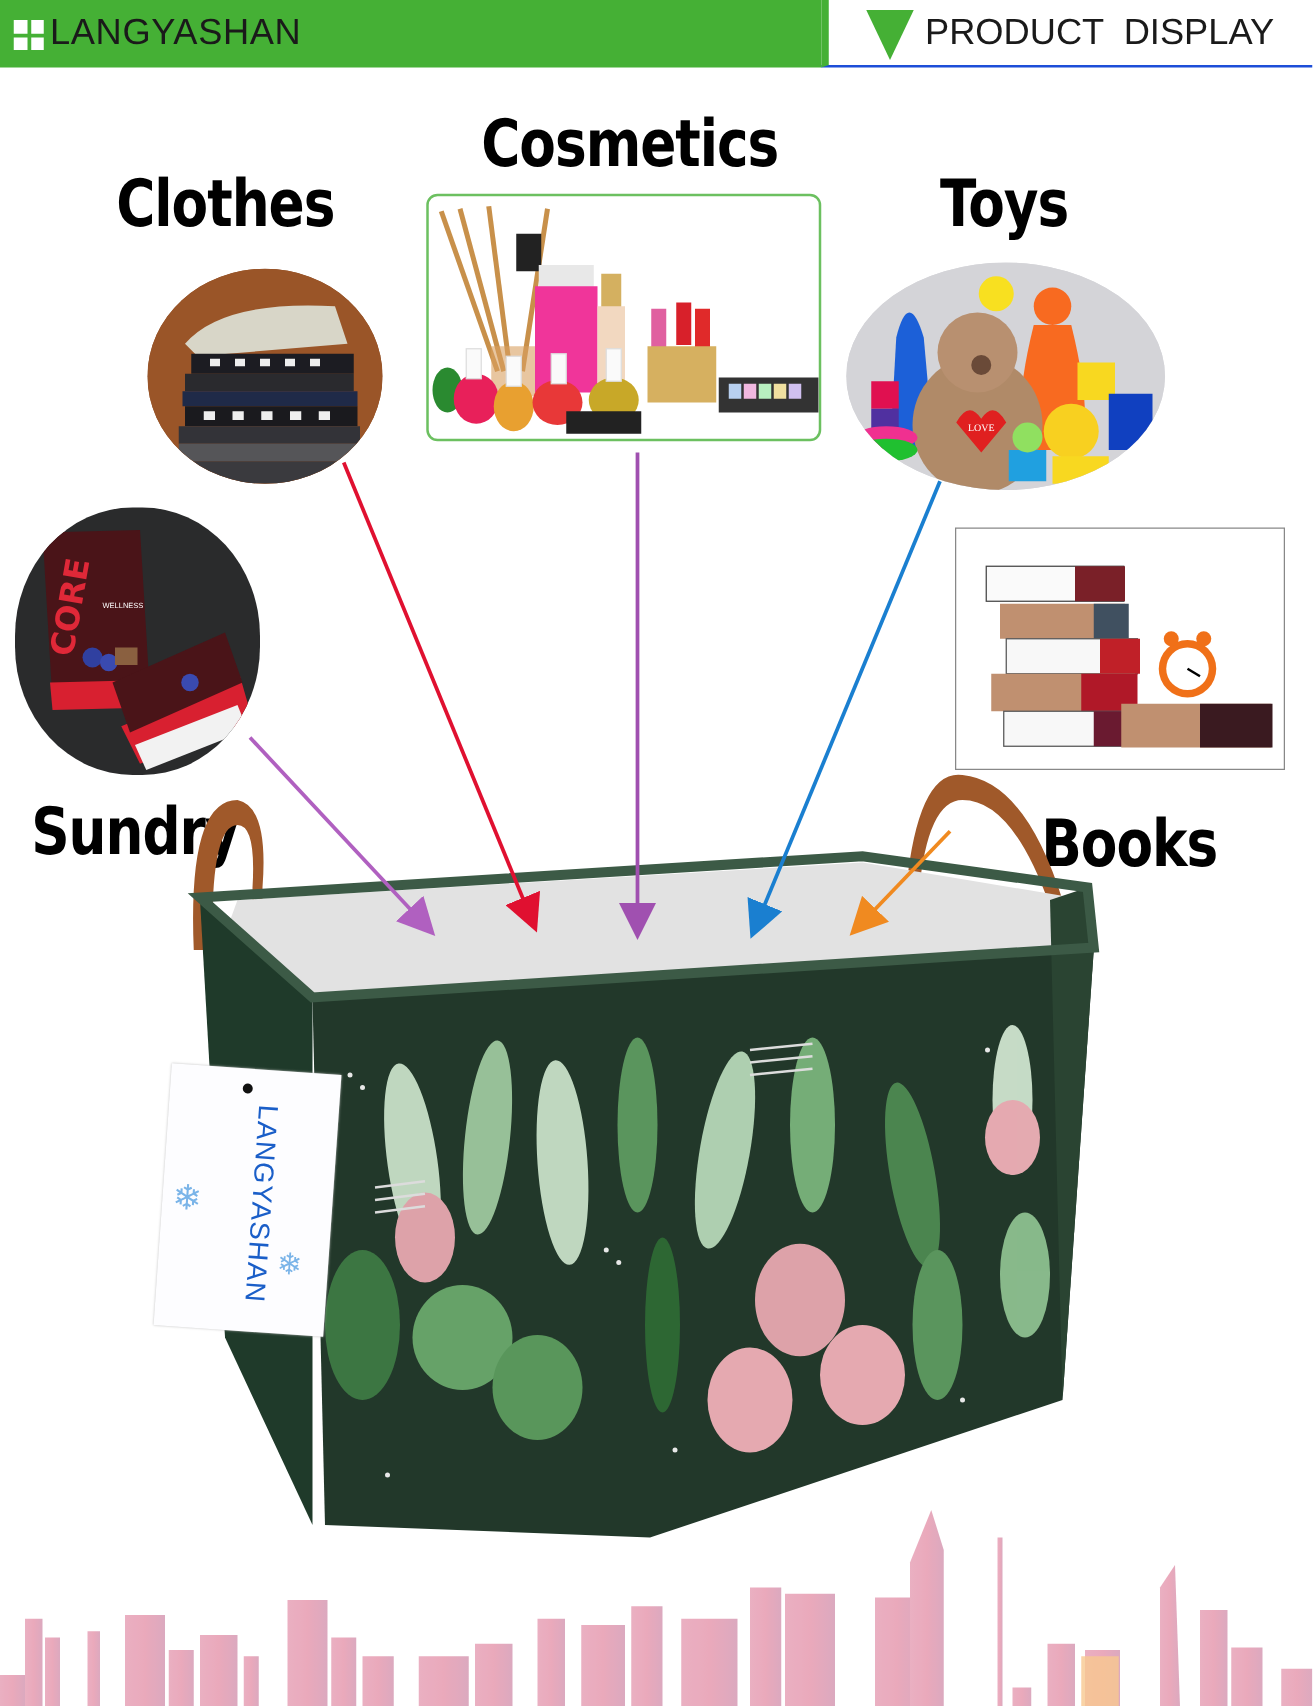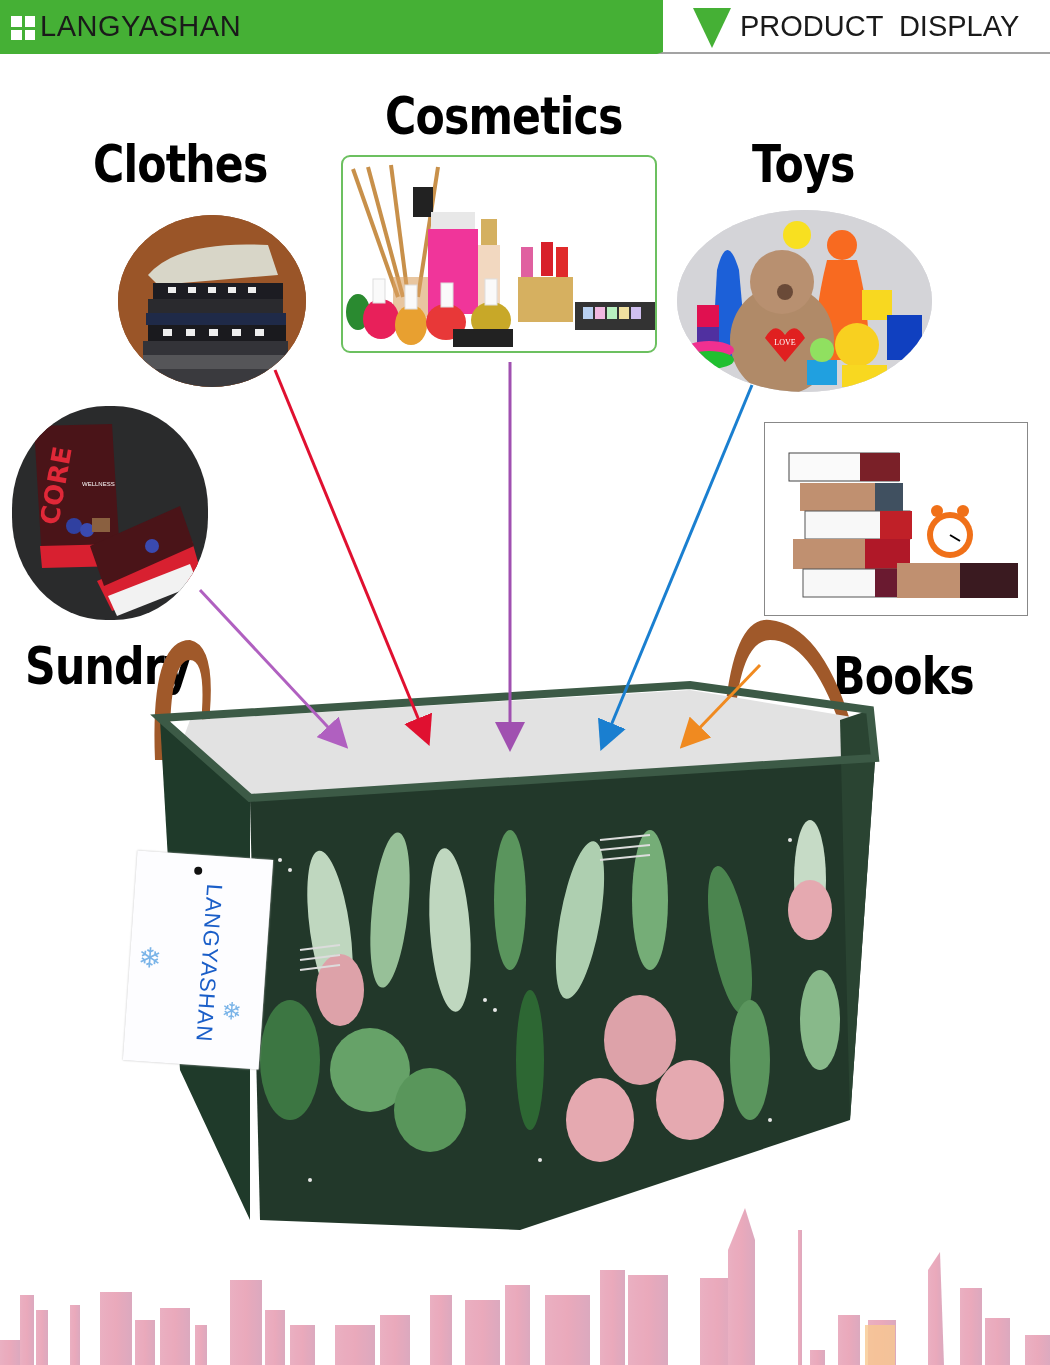--- a/index.html
+++ b/index.html
@@ -1,18 +1,18 @@
 <!DOCTYPE html>
 <html><head>
 <meta charset="utf-8">
 <style>
   html,body{margin:0;padding:0;}
   body{width:1050px;height:1365px;position:relative;background:#fff;overflow:hidden;font-family:"Liberation Sans",sans-serif;}
   .hdr-left{position:absolute;left:0;top:0;width:657px;height:54px;background:#45b035;}
-  .hdr-right{position:absolute;left:657px;top:0;width:393px;height:54px;background:#fff;border-left:6px solid #45b035;border-bottom:2px solid #a3a3a3;box-sizing:border-box;}
+  .hdr-right{position:absolute;left:657px;top:0;width:393px;height:54px;background:#fff;border-left:6px solid #45b035;border-bottom:2px solid #1d4ed8;box-sizing:border-box;}
   .logo-grid{position:absolute;left:11px;top:16px;width:24px;height:24px;display:grid;grid-template-columns:1fr 1fr;gap:3px;}
   .logo-grid span{background:#fff;}
   .brand{position:absolute;left:40px;top:10px;font-size:29px;color:#1a1a1a;letter-spacing:0.5px;}
   .tri{position:absolute;left:30px;top:8px;width:0;height:0;border-left:19px solid transparent;border-right:19px solid transparent;border-top:40px solid #45b035;}
   .pd{position:absolute;left:77px;top:10px;font-size:29px;color:#1a1a1a;word-spacing:8px;}
   .label{position:absolute;font-family:"DejaVu Sans",sans-serif;font-weight:bold;color:#000;font-size:52px;transform:scaleX(0.82);transform-origin:left top;letter-spacing:-1px;}
   .circle{position:absolute;border-radius:50%;overflow:hidden;}
   svg{display:block;}
 </style>
 </head>

